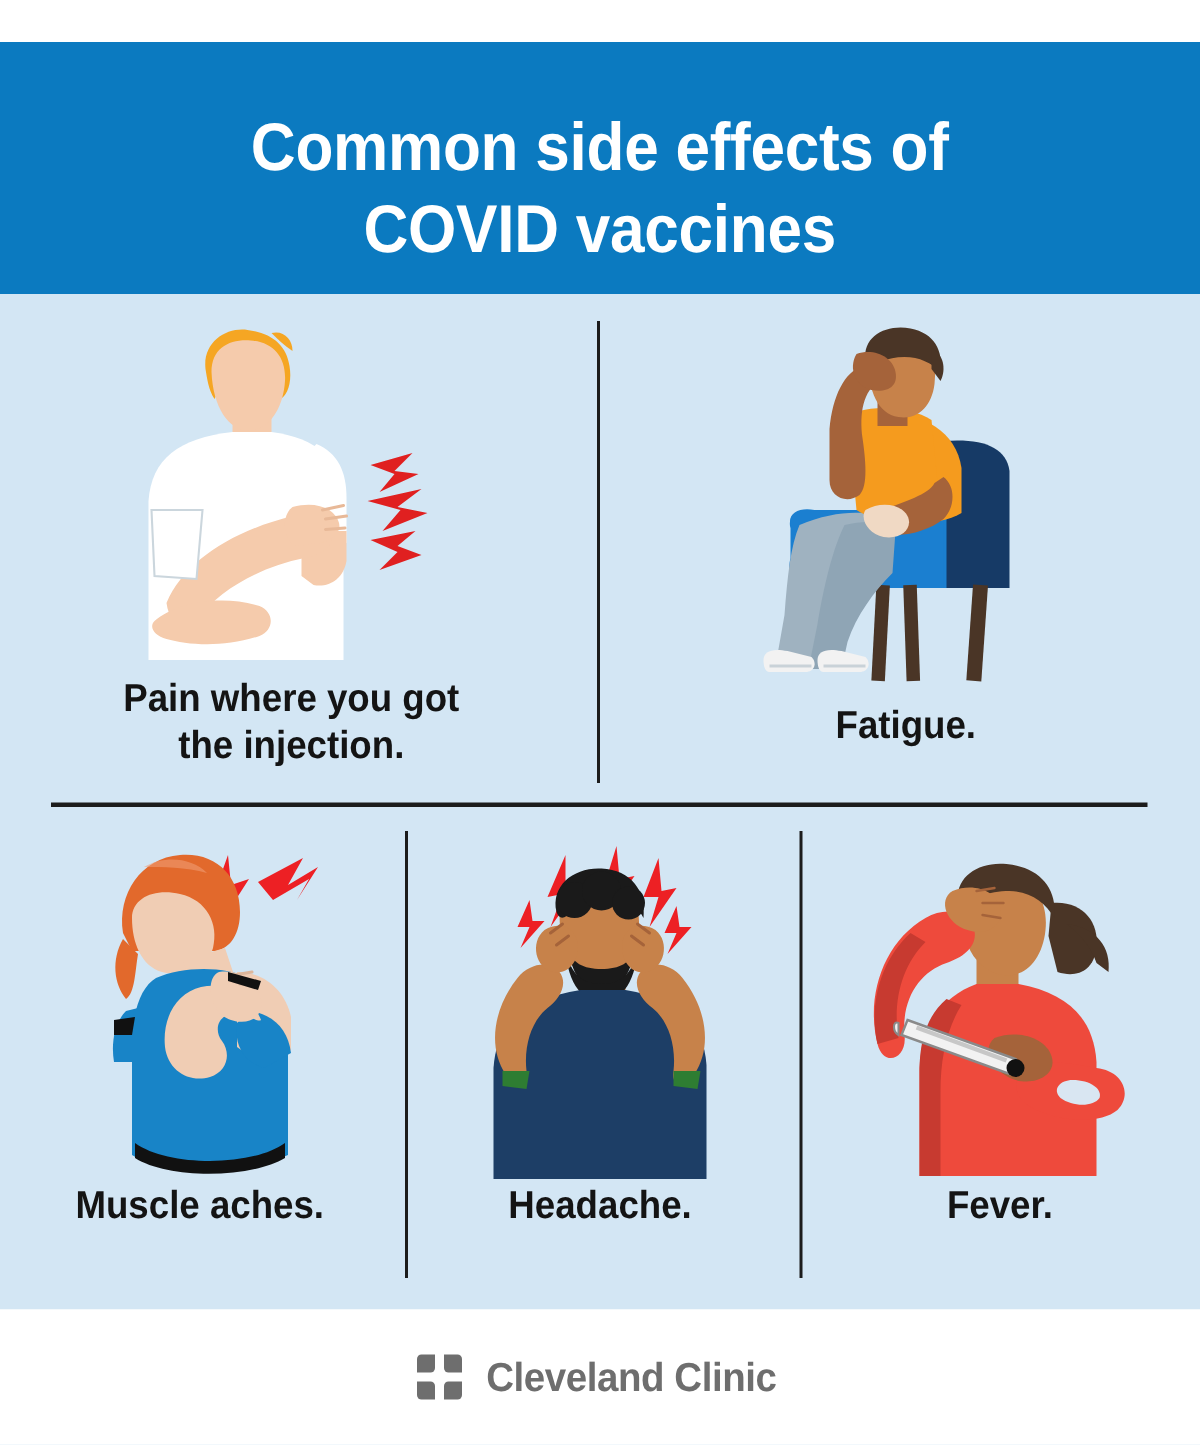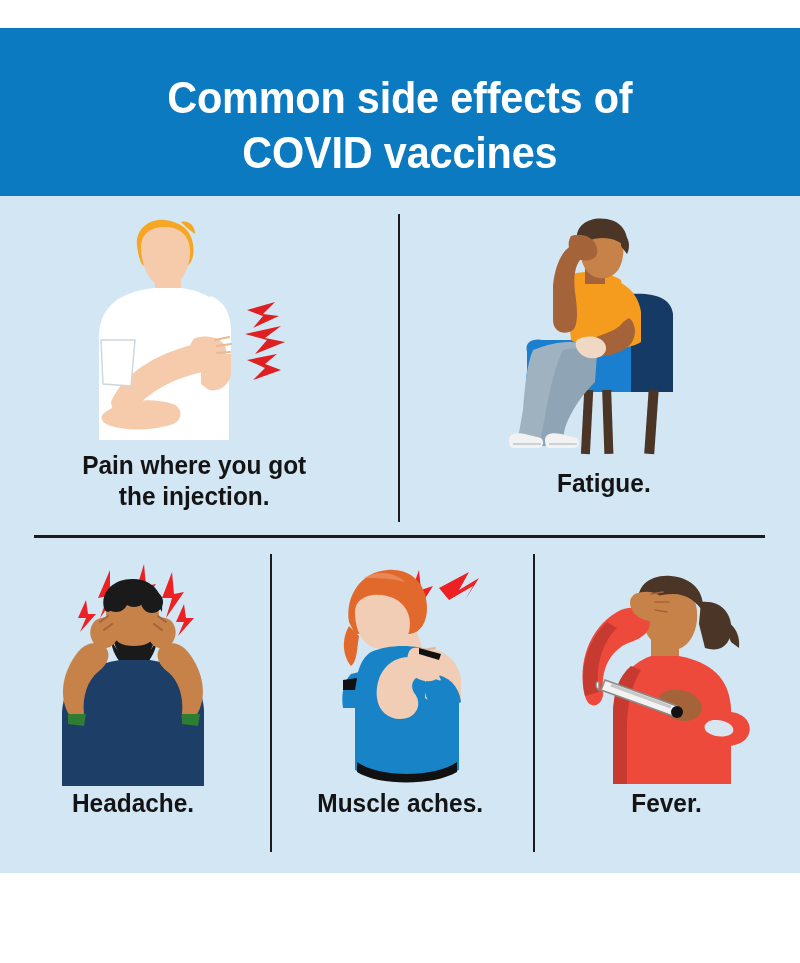--- a/index.html
+++ b/index.html
@@ -246,20 +246,55 @@
 
           <path d="M98 126 C108 120 122 122 126 130 C130 138 122 146 110 144 C100 142 94 132 98 126 Z" fill="#F0D9C4"></path>
         </svg>
         <div class="caption caption-top">Fatigue.</div>
       </div>
     </div>
 
     <div class="row row-bottom">
 
       <div class="panel">
+        <svg class="art" width="214" height="232" viewBox="0 0 214 232">
+
+          <path d="M126 14 L116 42 L128 38 L122 58 L140 30 L128 34 Z" fill="#ED2024"></path>
+          <path d="M146 32 L176 16 L166 34 L186 22 L172 44 L180 30 L156 44 Z" fill="#ED2024"></path>
+
+          <path d="M56 66 C52 40 68 16 94 14 C118 12 134 28 134 52 C134 66 128 76 118 78 L62 78 Z" fill="#E2692C"></path>
+          <path d="M56 70 C48 84 50 100 58 110 C64 106 64 92 66 80 Z" fill="#E2692C"></path>
+          <path d="M70 22 C84 14 102 16 112 26 C98 22 82 22 70 22 Z" fill="#F0A07A" opacity="0.55"></path>
+
+          <path d="M62 56 C62 42 78 36 94 40 C112 44 120 60 116 76 C112 90 96 96 82 92 C68 88 62 72 62 56 Z" fill="#F0CDB4"></path>
+
+          <path d="M96 84 L124 76 L132 100 L104 108 Z" fill="#F0CDB4"></path>
+
+          <path d="M78 96 C96 88 124 88 140 96 C158 104 166 122 166 148 L166 214 C140 226 82 226 62 214 L62 142 C62 118 68 102 78 96 Z" fill="#1884C7"></path>
+
+          <path d="M64 206 C86 222 142 222 164 206 L164 216 C140 230 86 230 64 216 Z" fill="#111111"></path>
+
+          <path d="M58 118 C50 126 48 140 50 152 L66 152 L66 116 Z" fill="#1884C7"></path>
+          <path d="M50 124 L64 122 L62 134 L50 134 Z" fill="#111111"></path>
+
+          <path d="M132 92 C150 92 164 104 168 122 L168 144 C158 150 142 150 132 142 Z" fill="#F0CDB4"></path>
+
+          <path d="M140 118 C156 120 166 130 168 146 L150 156 C136 152 130 140 132 126 Z" fill="#1884C7"></path>
+
+          <path d="M148 124 C142 108 126 98 108 102 C92 106 82 122 84 142 C86 158 100 166 114 162 C126 158 128 146 122 138 C116 130 120 120 130 120 C140 120 146 126 148 124 Z" fill="#F0CDB4"></path>
+
+          <path d="M120 92 C134 90 146 98 148 110 C150 122 140 128 128 124 C114 120 110 96 120 92 Z" fill="#F0CDB4"></path>
+          <path d="M130 94 L142 92 M134 100 L146 100" stroke="#DDB79C" stroke-width="2" stroke-linecap="round"></path>
+
+          <path d="M126 92 L148 98 L146 104 L126 98 Z" fill="#111111"></path>
+        </svg>
+        <div class="caption">Muscle aches.</div>
+      </div>
+
+      <div class="panel">
         <svg class="art" width="222" height="232" viewBox="0 0 222 232">
 
           <path d="M88 14 L76 42 L86 40 L78 62 L98 34 L88 36 Z" fill="#ED2024"></path>
           <path d="M122 8 L114 34 L124 32 L116 54 L134 28 L124 30 Z" fill="#ED2024"></path>
           <path d="M150 16 L140 42 L150 42 L144 62 L162 36 L152 38 Z" fill="#ED2024"></path>
           <path d="M64 44 L56 62 L64 62 L58 76 L74 58 L66 58 Z" fill="#ED2024"></path>
           <path d="M162 48 L154 66 L162 66 L156 80 L172 62 L164 62 Z" fill="#ED2024"></path>
 
           <path d="M98 86 L128 86 L128 110 L98 110 Z" fill="#C7824A"></path>
 
@@ -283,55 +318,20 @@
           <path d="M78 66 L86 60 M82 74 L90 68" stroke="#A5633A" stroke-width="2" stroke-linecap="round"></path>
           <path d="M144 66 L136 60 M140 74 L132 68" stroke="#A5633A" stroke-width="2" stroke-linecap="round"></path>
 
           <path d="M46 158 L64 158 L62 170 L46 168 Z" fill="#2E7D32"></path>
           <path d="M160 158 L178 158 L176 170 L160 168 Z" fill="#2E7D32"></path>
         </svg>
         <div class="caption">Headache.</div>
       </div>
 
       <div class="panel">
-        <svg class="art" width="214" height="232" viewBox="0 0 214 232">
-
-          <path d="M126 14 L116 42 L128 38 L122 58 L140 30 L128 34 Z" fill="#ED2024"></path>
-          <path d="M146 32 L176 16 L166 34 L186 22 L172 44 L180 30 L156 44 Z" fill="#ED2024"></path>
-
-          <path d="M56 66 C52 40 68 16 94 14 C118 12 134 28 134 52 C134 66 128 76 118 78 L62 78 Z" fill="#E2692C"></path>
-          <path d="M56 70 C48 84 50 100 58 110 C64 106 64 92 66 80 Z" fill="#E2692C"></path>
-          <path d="M70 22 C84 14 102 16 112 26 C98 22 82 22 70 22 Z" fill="#F0A07A" opacity="0.55"></path>
-
-          <path d="M62 56 C62 42 78 36 94 40 C112 44 120 60 116 76 C112 90 96 96 82 92 C68 88 62 72 62 56 Z" fill="#F0CDB4"></path>
-
-          <path d="M96 84 L124 76 L132 100 L104 108 Z" fill="#F0CDB4"></path>
-
-          <path d="M78 96 C96 88 124 88 140 96 C158 104 166 122 166 148 L166 214 C140 226 82 226 62 214 L62 142 C62 118 68 102 78 96 Z" fill="#1884C7"></path>
-
-          <path d="M64 206 C86 222 142 222 164 206 L164 216 C140 230 86 230 64 216 Z" fill="#111111"></path>
-
-          <path d="M58 118 C50 126 48 140 50 152 L66 152 L66 116 Z" fill="#1884C7"></path>
-          <path d="M50 124 L64 122 L62 134 L50 134 Z" fill="#111111"></path>
-
-          <path d="M132 92 C150 92 164 104 168 122 L168 144 C158 150 142 150 132 142 Z" fill="#F0CDB4"></path>
-
-          <path d="M140 118 C156 120 166 130 168 146 L150 156 C136 152 130 140 132 126 Z" fill="#1884C7"></path>
-
-          <path d="M148 124 C142 108 126 98 108 102 C92 106 82 122 84 142 C86 158 100 166 114 162 C126 158 128 146 122 138 C116 130 120 120 130 120 C140 120 146 126 148 124 Z" fill="#F0CDB4"></path>
-
-          <path d="M120 92 C134 90 146 98 148 110 C150 122 140 128 128 124 C114 120 110 96 120 92 Z" fill="#F0CDB4"></path>
-          <path d="M130 94 L142 92 M134 100 L146 100" stroke="#DDB79C" stroke-width="2" stroke-linecap="round"></path>
-
-          <path d="M126 92 L148 98 L146 104 L126 98 Z" fill="#111111"></path>
-        </svg>
-        <div class="caption">Muscle aches.</div>
-      </div>
-
-      <div class="panel">
         <svg class="art" width="222" height="232" viewBox="0 0 222 232">
 
           <path d="M146 46 C166 44 178 58 176 76 C174 92 162 96 150 92 L144 68 Z" fill="#4A3526"></path>
           <path d="M156 60 C176 62 186 76 184 92 L176 86 C172 74 164 66 156 60 Z" fill="#4A3526"></path>
 
           <path d="M96 84 L124 84 L124 106 L96 106 Z" fill="#C7824A"></path>
 
           <path d="M86 52 C86 34 100 26 116 28 C134 30 144 44 142 64 C140 84 128 96 114 94 C98 92 86 76 86 52 Z" fill="#C7824A"></path>
 
           <path d="M84 48 C80 30 96 18 116 20 C138 22 150 36 148 56 C142 46 132 38 118 38 C104 38 92 42 86 54 Z" fill="#4A3526"></path>
@@ -354,14 +354,25 @@
           <path d="M50 124 L122 150 L118 160 L46 134 Z" fill="#F2F2F2" stroke="#8A8A8A" stroke-width="1.6"></path>
           <path d="M56 129 L116 151" stroke="#C7C7C7" stroke-width="3"></path>
           <circle cx="122" cy="156" r="6" fill="#111111"></circle>
           <path d="M44 126 C40 124 40 132 44 134 Z" fill="#F2F2F2" stroke="#8A8A8A" stroke-width="1.4"></path>
         </svg>
         <div class="caption">Fever.</div>
       </div>
     </div>
   </div>
 
+  <div class="footer">
+    <div class="logo-wrap">
+      <div class="logo-mark">
+        <span class="q-tl"></span>
+        <span class="q-tr"></span>
+        <span class="q-bl"></span>
+        <span class="q-br"></span>
+      </div>
+      <div class="logo-text">Cleveland Clinic</div>
+    </div>
+  </div>
 
 </div>
 
 </body></html>

